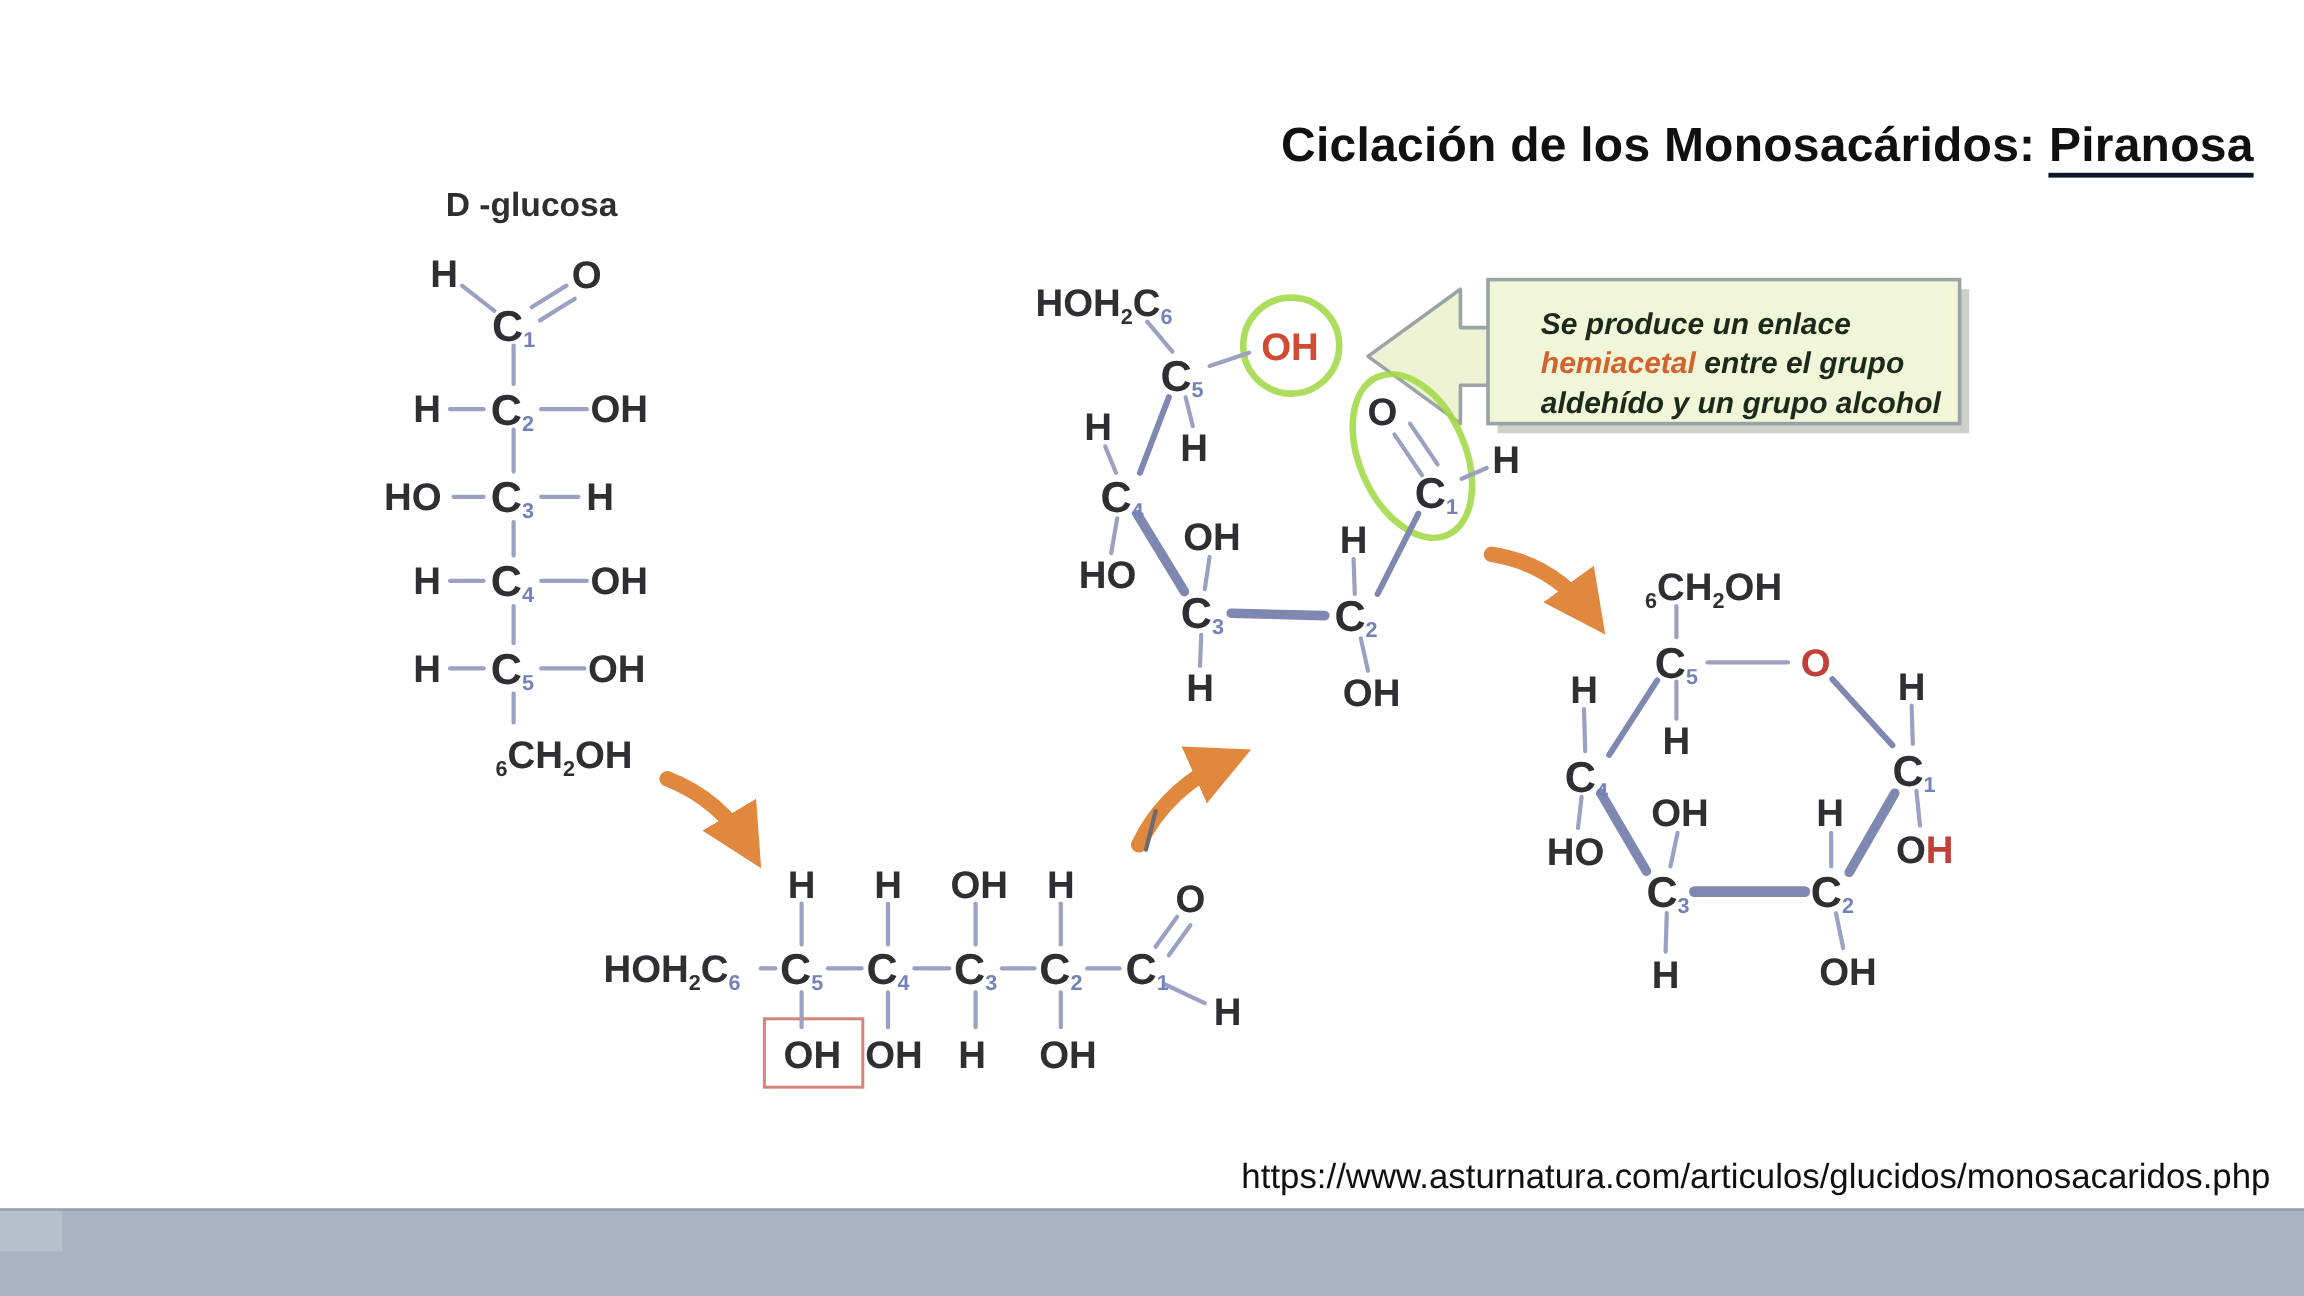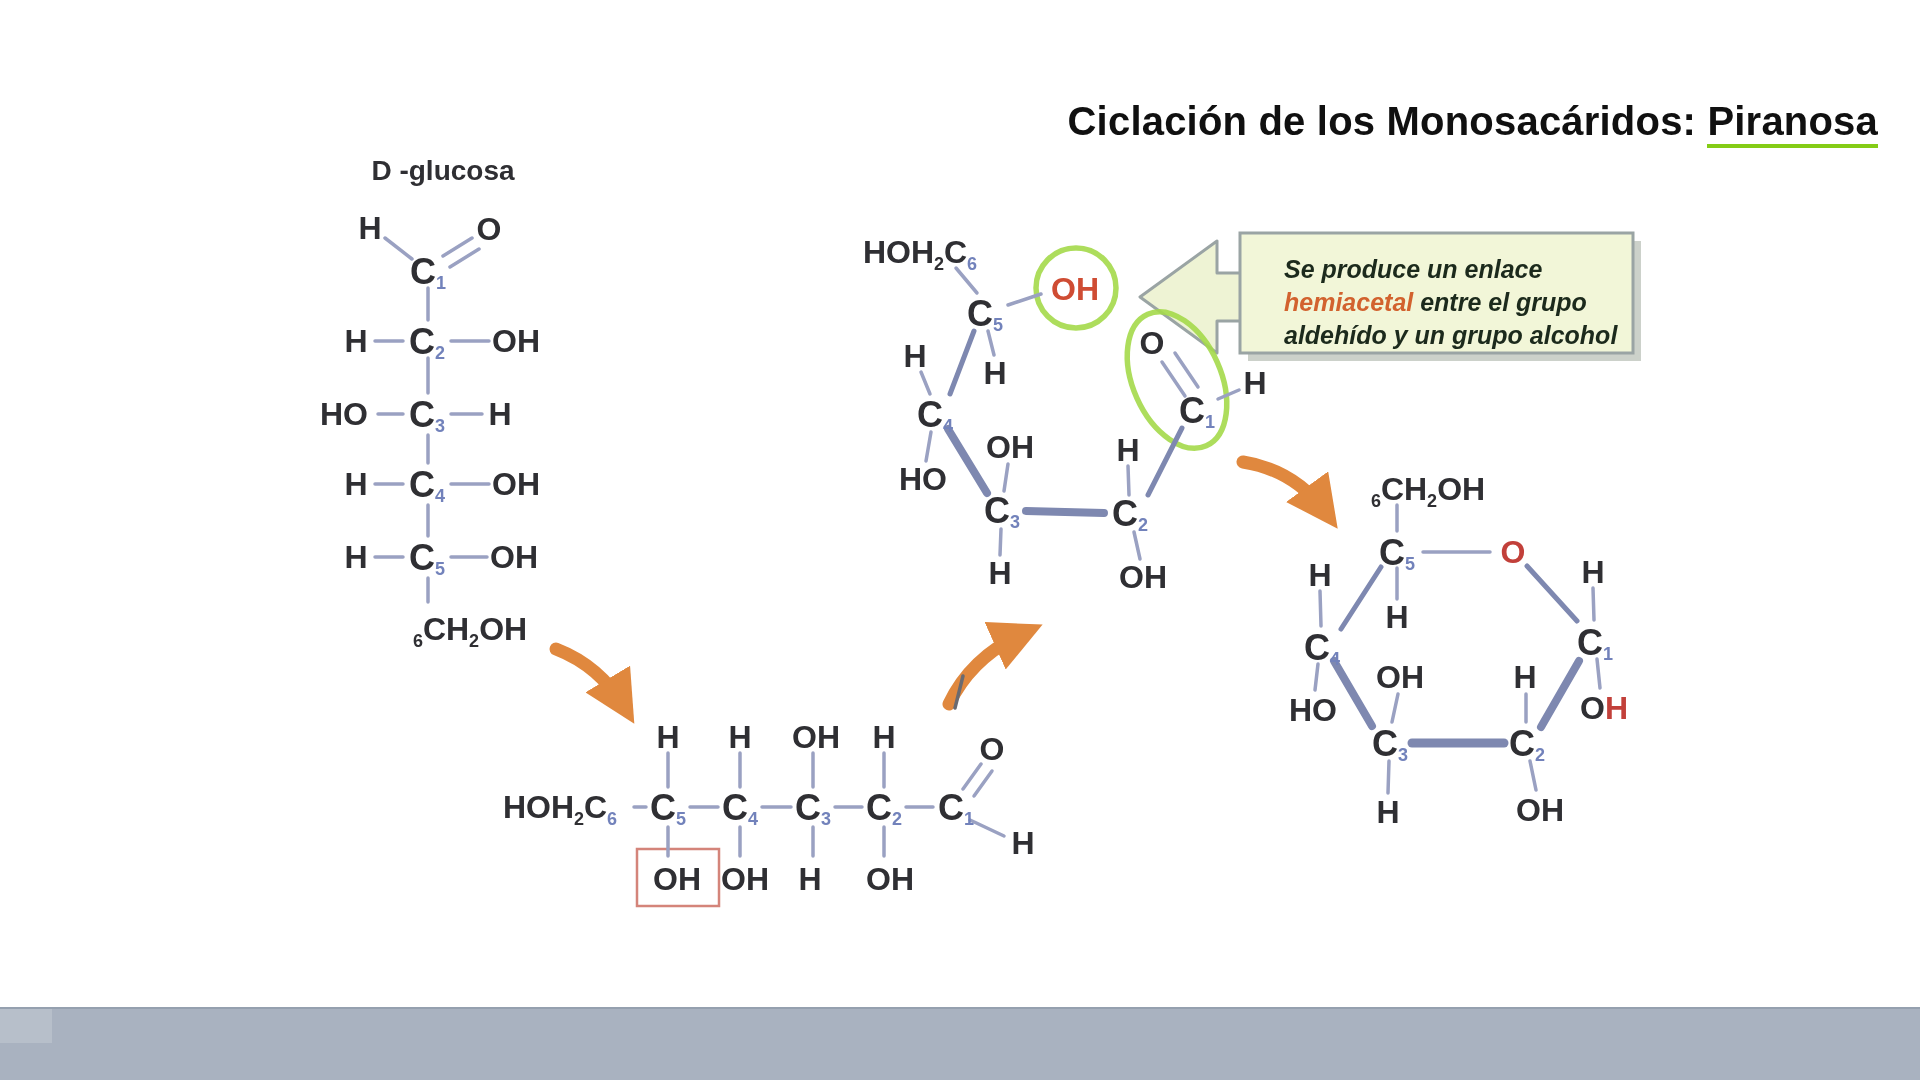--- a/index.html
+++ b/index.html
@@ -1,20 +1,20 @@
 <!DOCTYPE html>
 <html><head>
 <meta charset="utf-8">
 <style>
   html,body{margin:0;padding:0;background:#ffffff;}
   .slide{position:relative;width:1920px;height:1080px;background:#ffffff;overflow:hidden;
          font-family:"Liberation Sans",sans-serif;}
   .title{position:absolute;top:99px;right:42px;font-size:40px;font-weight:bold;color:#101010;
          white-space:nowrap;letter-spacing:0.2px;}
-  .title .hl{border-bottom:4px solid #84cc16;padding-bottom:1px;}
+  .title .hl{border-bottom:4px solid #0f172a;padding-bottom:1px;}
   .url{position:absolute;top:965px;right:28px;font-size:29px;color:#101010;white-space:nowrap;}
   .bar{position:absolute;left:0;bottom:0;width:1920px;height:73px;background:#a9b2c0;
        border-top:2px solid #95a0af;box-sizing:border-box;}
   .bar-accent{position:absolute;left:0;top:0;width:52px;height:34px;background:#b7bfca;}
   svg.diagram{position:absolute;left:0;top:0;}
   svg text{font-family:"Liberation Sans",sans-serif;font-weight:bold;}
   .callout-text{font-style:italic;font-weight:bold;font-size:25px;}
 </style>
 </head>
 <body>
@@ -178,18 +178,19 @@
         <text x="1388" y="812" text-anchor="middle" dominant-baseline="central" font-size="32"><tspan font-size="32" fill="#2f2f33">H</tspan></text>
         <text x="1525" y="677" text-anchor="middle" dominant-baseline="central" font-size="32"><tspan font-size="32" fill="#2f2f33">H</tspan></text>
         <text x="1527" y="743" text-anchor="middle" dominant-baseline="central" font-size="36"><tspan font-size="36" fill="#2f2f33">C</tspan><tspan font-size="18" fill="#7282bb" dy="12">2</tspan></text>
         <text x="1540" y="810" text-anchor="middle" dominant-baseline="central" font-size="32"><tspan font-size="32" fill="#2f2f33">OH</tspan></text>
         <text x="1595" y="642" text-anchor="middle" dominant-baseline="central" font-size="36"><tspan font-size="36" fill="#2f2f33">C</tspan><tspan font-size="18" fill="#7282bb" dy="12">1</tspan></text>
         <text x="1593" y="572" text-anchor="middle" dominant-baseline="central" font-size="32"><tspan font-size="32" fill="#2f2f33">H</tspan></text>
         <text x="1604" y="708" text-anchor="middle" dominant-baseline="central" font-size="32"><tspan font-size="32" fill="#2f2f33">O</tspan><tspan font-size="32" fill="#c2403a">H</tspan></text>
       </g>
     </svg>
 
+  <div class="url">https://www.asturnatura.com/articulos/glucidos/monosacaridos.php</div>
 
   <div class="bar">
     <div class="bar-accent"></div>
   </div>
 
 </div>
 
 </body></html>

